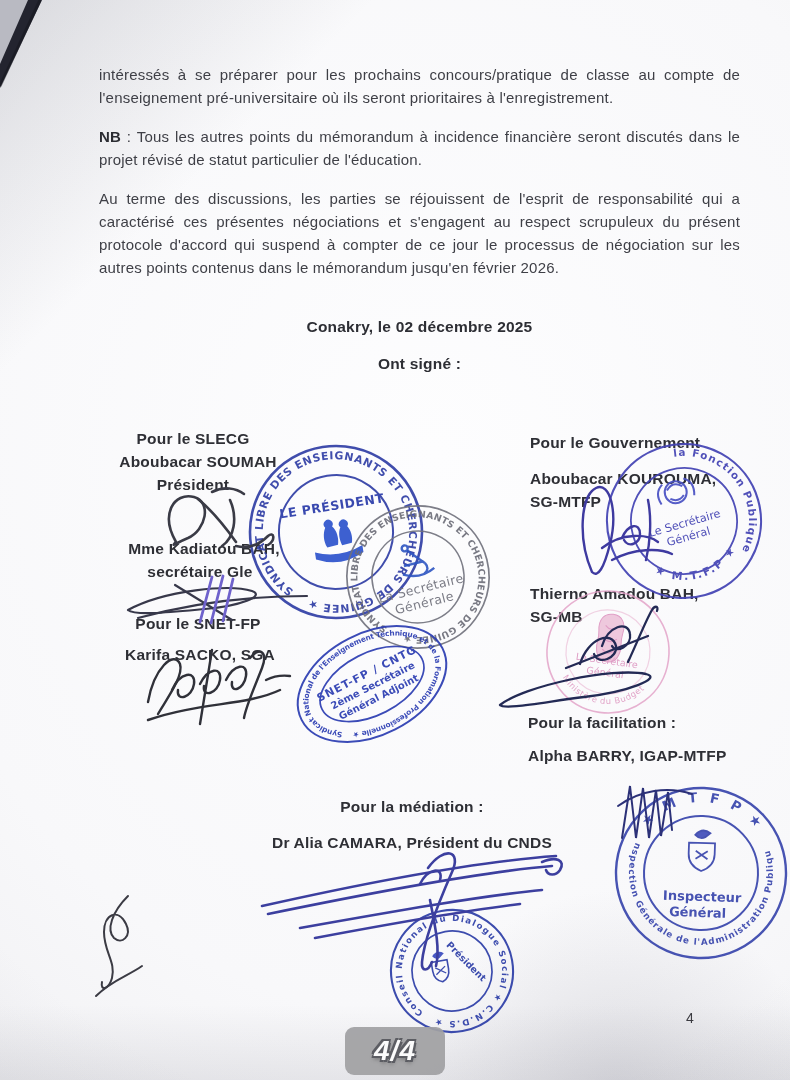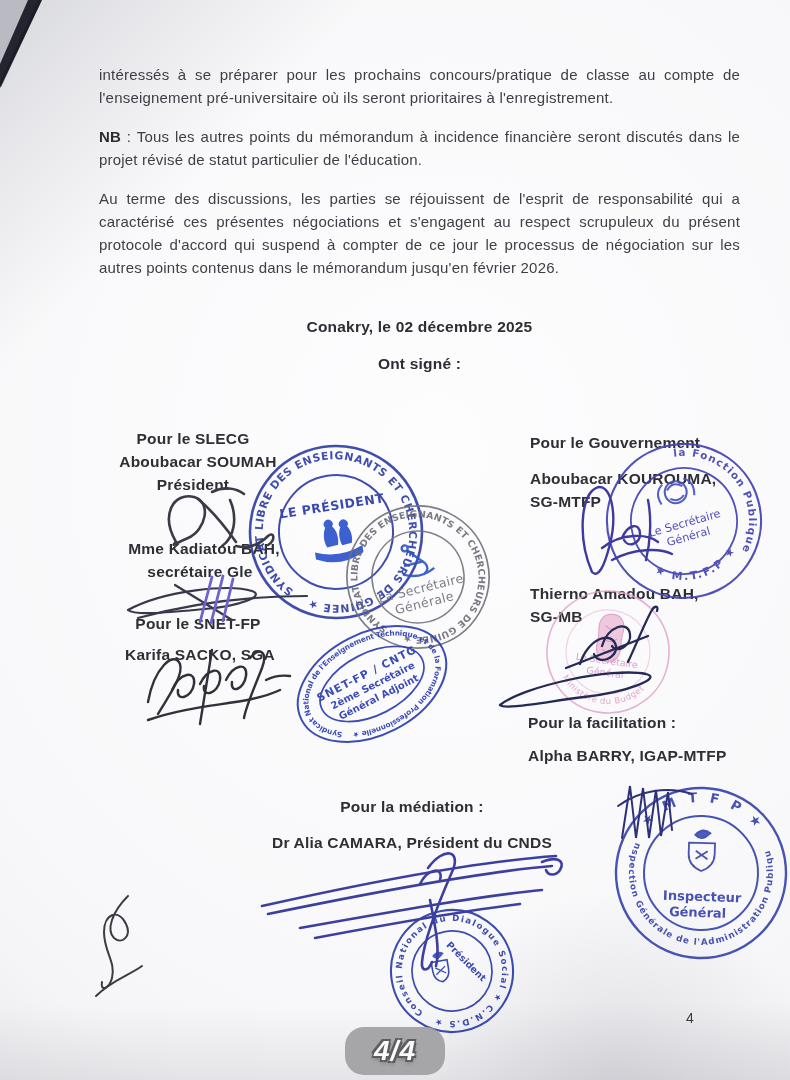--- a/index.html
+++ b/index.html
@@ -16,21 +16,21 @@
   .content{position:absolute;left:99px;top:63px;width:641px;color:#3e3f46;}
   p.para{margin:0 0 16px 0;font-size:15px;line-height:23px;text-align:justify;letter-spacing:.2px;}
   p.para b{color:#2b2c32;}
   .center-line{position:absolute;left:99px;width:641px;text-align:center;font-weight:700;
     font-size:15.5px;color:#2d2e34;letter-spacing:.2px;}
   .lbl{position:absolute;font-weight:700;font-size:15.5px;color:#2e2f35;letter-spacing:.2px;white-space:nowrap;}
   .lbl.c{text-align:center;}
   .pagenum{position:absolute;left:686px;top:1010px;font-size:14px;color:#3a3a40;}
   .overlay-svg{position:absolute;inset:0;pointer-events:none;z-index:5;}
   .page-indicator{position:absolute;left:345px;top:1027px;width:100px;height:48px;z-index:10;
-    background:rgba(160,160,162,.93);border-radius:19px;text-align:center;line-height:48px;
+    background:rgba(160,160,162,.93);border-radius:9px;text-align:center;line-height:48px;
     font-size:28px;font-weight:700;font-style:italic;color:#fbfbfb;letter-spacing:1px;
     text-shadow:-2px -2px 0 #5c5d63, 2px -2px 0 #5c5d63, -2px 2px 0 #5c5d63, 2px 2px 0 #5c5d63, 0 3px 4px rgba(0,0,0,.35);}
   svg text{font-family:"DejaVu Sans","Liberation Sans",sans-serif;}
 </style>
 </head>
 <body>
 
 <div class="stage">
 
   <div class="content">

